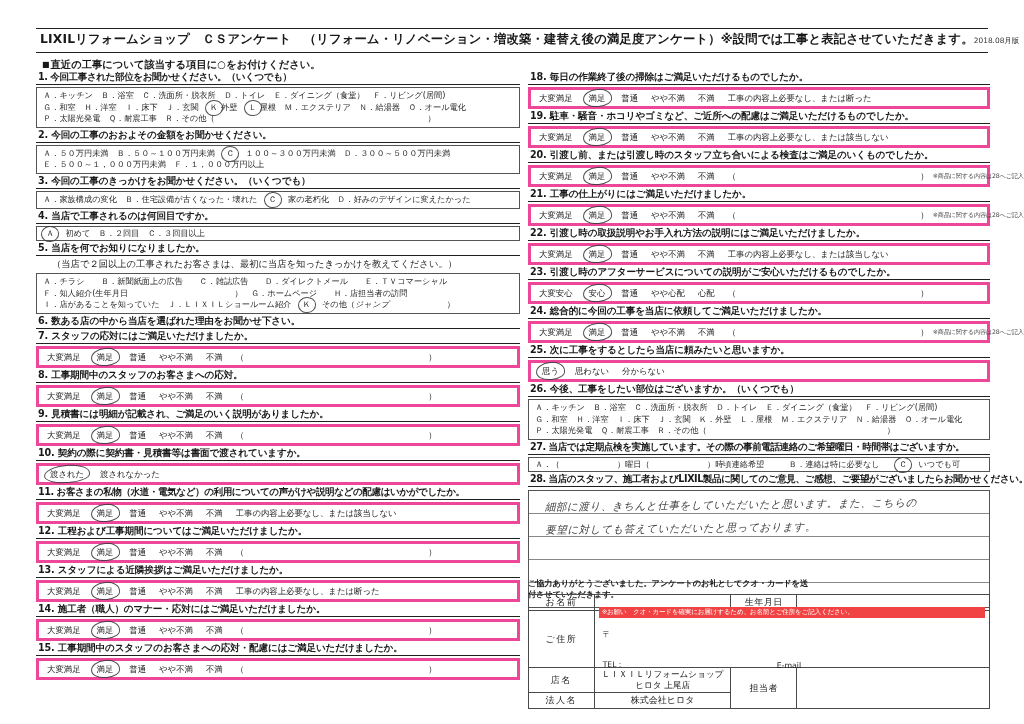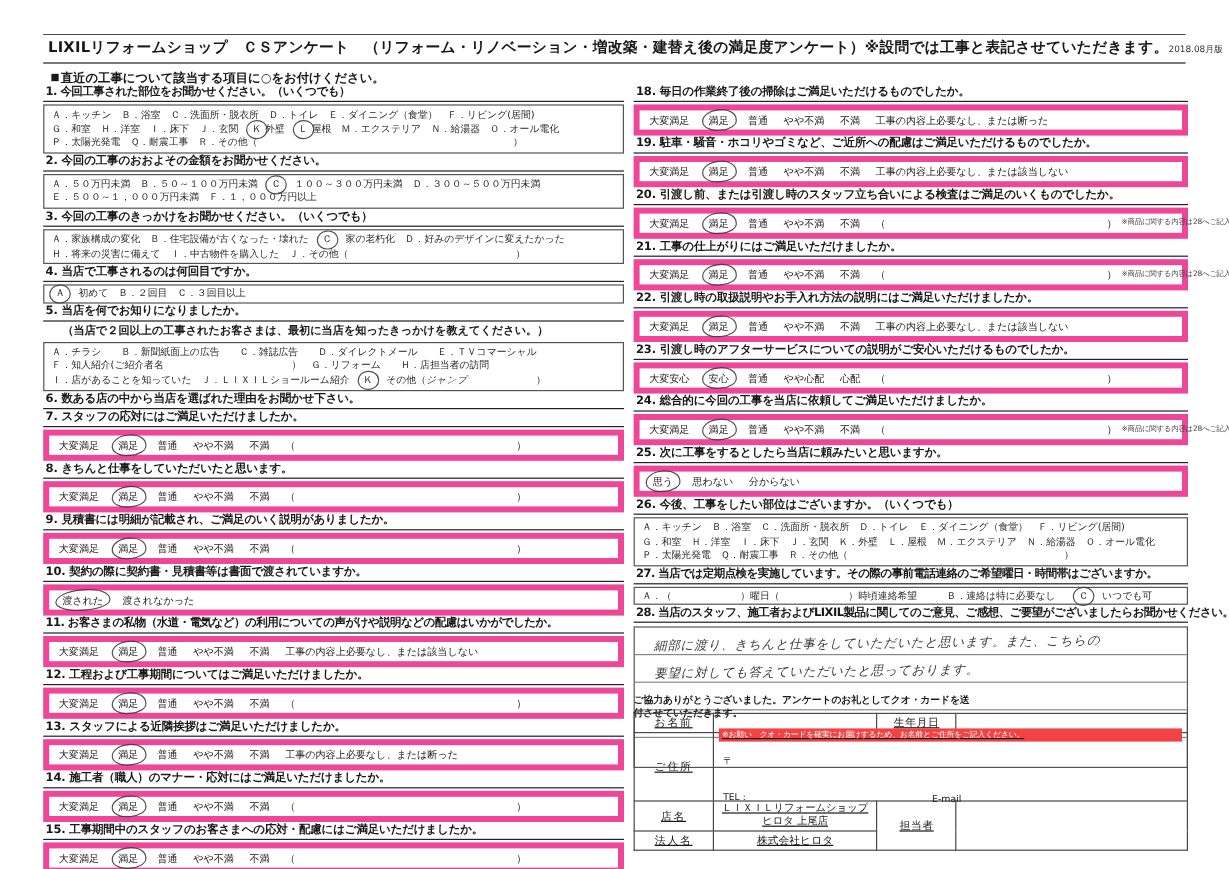--- a/index.html
+++ b/index.html
@@ -82,36 +82,36 @@
     font-weight: bold;
     border-bottom: 1.2px solid #222;
     padding: 0 0 1px 2px;
     line-height: 13px;
     white-space: nowrap;
     letter-spacing: -0.15px;
   }
   .q-title.nowrap-s { letter-spacing: -0.45px; }
   .q-sub {
     font-size: 9.3px;
-    font-weight: bold;
+    font-weight: normal;
     padding: 2px 0 1px 16px;
     line-height: 12px;
   }
   .box {
     border: 1px solid #555;
     margin-top: 2px;
     padding: 2px 5px 2px 6px;
     font-size: 8.2px;
     line-height: 11.6px;
     color: #2a2a2a;
   }
   .box.tight { padding: 1px 5px 1px 6px; }
   .opts { white-space: nowrap; }
   .scale {
-    border: 5px solid #ec4899;
+    border: 3px solid #ec4899;
     margin-top: 2px;
     padding: 2px 5px 2px 8px;
     font-size: 8.4px;
     line-height: 12px;
     white-space: nowrap;
     display: flex;
     align-items: center;
   }
   .scale .item { margin-right: 13px; }
   .scale .item.na { margin-right: 0; }
@@ -196,21 +196,20 @@
     color: #1b1b1b;
     letter-spacing: -0.1px;
   }
   .btable {
     position: absolute;
     left: 528px;
     top: 594px;
     width: 462px;
     border-collapse: collapse;
     font-size: 8.4px;
-    text-decoration: underline;
   }
   .btable td {
     border: 1px solid #4a4a4a;
     padding: 1px 4px;
     vertical-align: middle;
   }
   .lbl {
     text-align: center;
     width: 52px;
     font-size: 9px;
@@ -279,21 +278,20 @@
       </div>
     </div>
 
     <div class="q">
       <div class="q-title">
         <span>3.</span>
         <span>今回の工事のきっかけをお聞かせください。（いくつでも）</span>
       </div>
       <div class="box">
         <div class="opts"><span>Ａ．家族構成の変化　Ｂ．住宅設備が古くなった・壊れた　</span><span class="circled letter">Ｃ</span><span>　家の老朽化　Ｄ．好みのデザインに変えたかった</span></div>
-        <div class="opts">Ｈ．将来の災害に備えて　Ｉ．中古物件を購入した　Ｊ．その他（　　　　　　　　　　　　　　　　　）</div>
       </div>
     </div>
 
     <div class="q">
       <div class="q-title">
         <span>4.</span>
         <span>当店で工事されるのは何回目ですか。</span>
       </div>
       <div class="box tight">
         <div class="opts"><span class="circled letter">Ａ</span><span>　初めて　Ｂ．２回目　Ｃ．３回目以上</span></div>
@@ -301,21 +299,21 @@
     </div>
 
     <div class="q">
       <div class="q-title">
         <span>5.</span>
         <span>当店を何でお知りになりましたか。</span>
       </div>
       <div class="q-sub">（当店で２回以上の工事されたお客さまは、最初に当店を知ったきっかけを教えてください。）</div>
       <div class="box">
         <div class="opts">Ａ．チラシ　　Ｂ．新聞紙面上の広告　　Ｃ．雑誌広告　　Ｄ．ダイレクトメール　　Ｅ．ＴＶコマーシャル</div>
-        <div class="opts">Ｆ．知人紹介(ご紹介者名　　　　　　　　　　　　　）　Ｇ．リフォーム　　Ｈ．店担当者の訪問</div>
+        <div class="opts">Ｆ．知人紹介(生年月日　　　　　　　　　　　　　）　Ｇ．ホームページ　　Ｈ．店担当者の訪問</div>
         <div class="opts"><span>Ｉ．店があることを知っていた　Ｊ．ＬＩＸＩＬショールーム紹介　</span><span class="circled letter">Ｋ</span><span>　その他（</span><span class="hw">ジャンプ</span><span>　　　　　　　）</span></div>
       </div>
     </div>
 
     <div class="q">
       <div class="q-title">
         <span>6.</span>
         <span>数ある店の中から当店を選ばれた理由をお聞かせ下さい。</span>
       </div>
     </div>
@@ -331,21 +329,21 @@
         <span class="item">普通</span>
         <span class="item">やや不満</span>
         <span class="item">不満</span>
         <span class="free">（　　　　　　　　　　　　　　　　　　　　　　）</span>
       </div>
     </div>
 
     <div class="q">
       <div class="q-title">
         <span>8.</span>
-        <span>きちんと仕事をしていただいたと思います。</span>
+        <span>工事期間中のスタッフのお客さまへの応対。</span>
       </div>
       <div class="scale">
         <span class="item">大変満足</span>
         <span class="item circled">満足</span>
         <span class="item">普通</span>
         <span class="item">やや不満</span>
         <span class="item">不満</span>
         <span class="free">（　　　　　　　　　　　　　　　　　　　　　　）</span>
       </div>
     </div>

